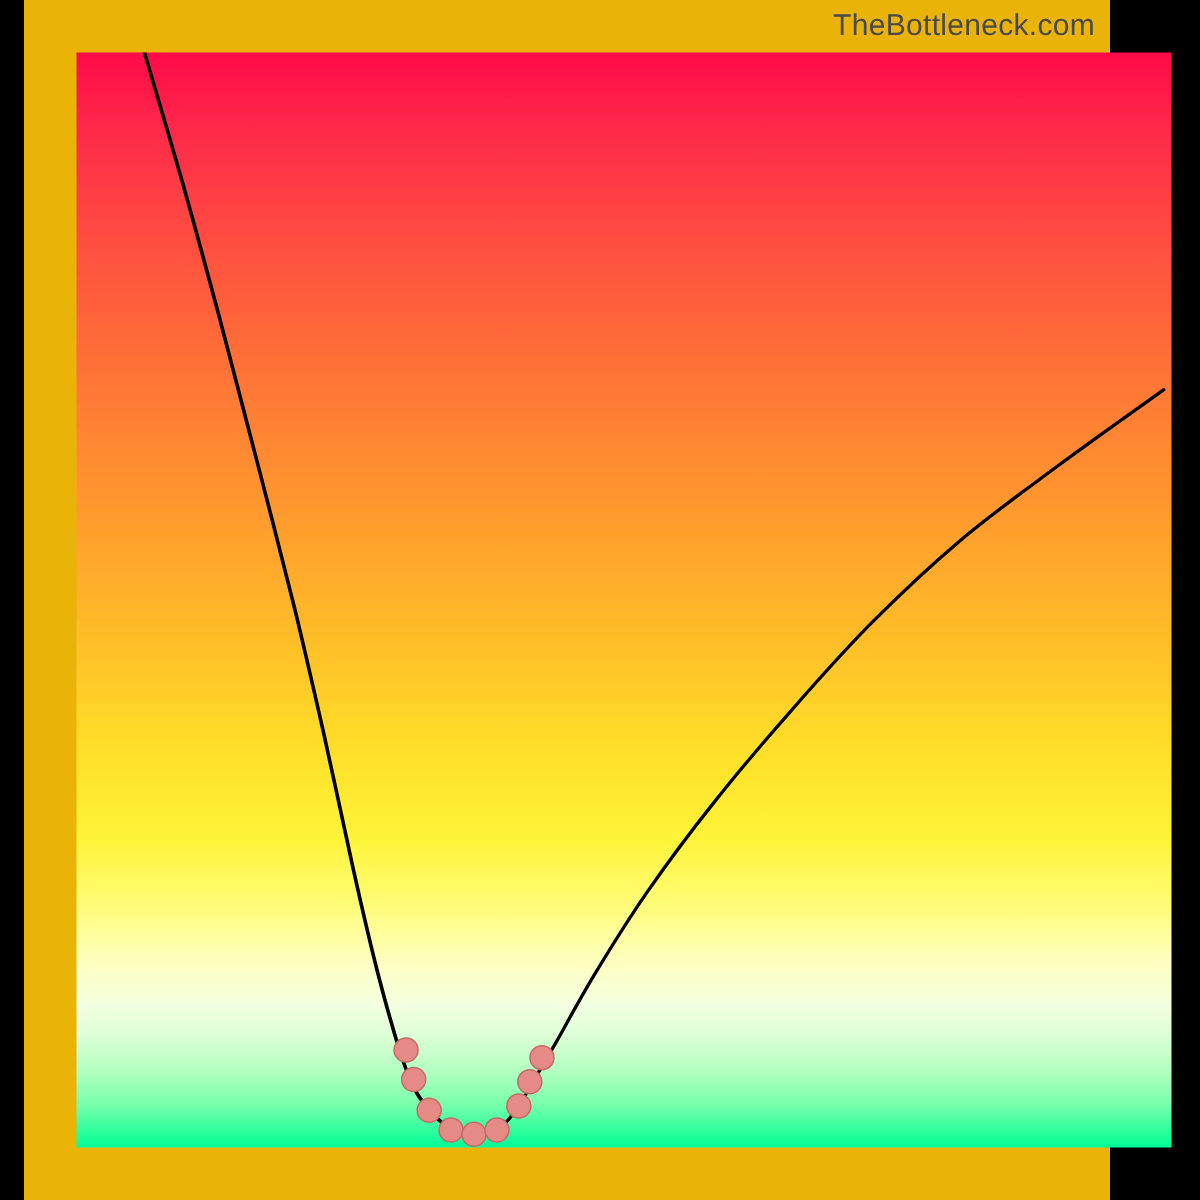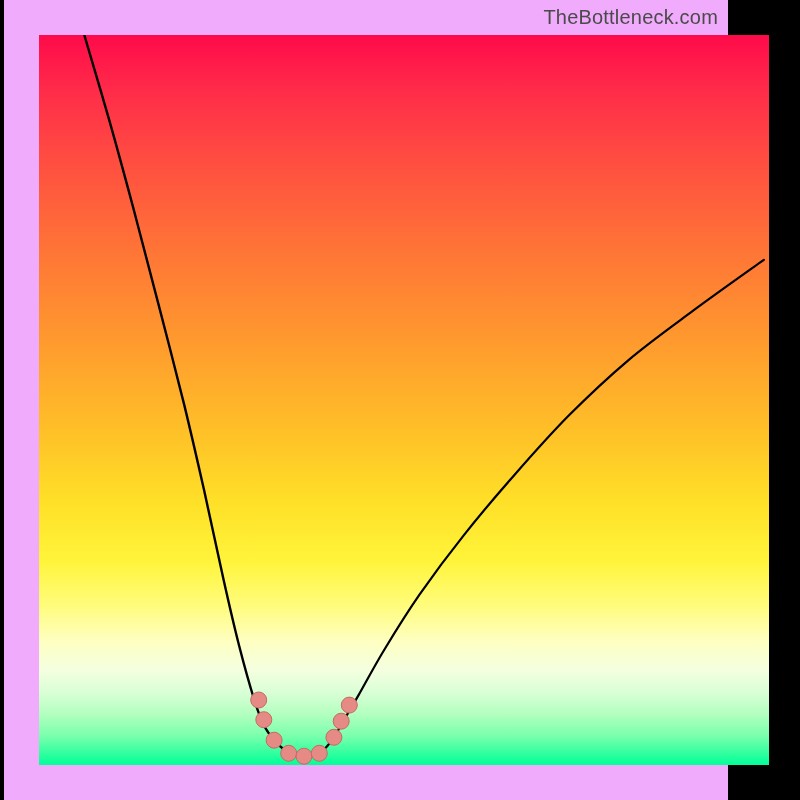--- a/index.html
+++ b/index.html
@@ -7,24 +7,24 @@
     padding: 0;
     width: 800px;
     height: 800px;
     overflow: hidden;
     background: #000;
     font-family: Arial, Helvetica, sans-serif;
   }
   .frame {
     position: absolute;
     top: 0;
-    left: 4px;
+    left: 16px;
     width: 724px;
     height: 800px;
-    background: #f0abfc;
+    background: #eab308;
   }
   .plot-area {
     position: absolute;
     top: 35px;
     left: 35px;
     width: 730px;
     height: 730px;
   }
   .gradient-bg {
     position: absolute;

